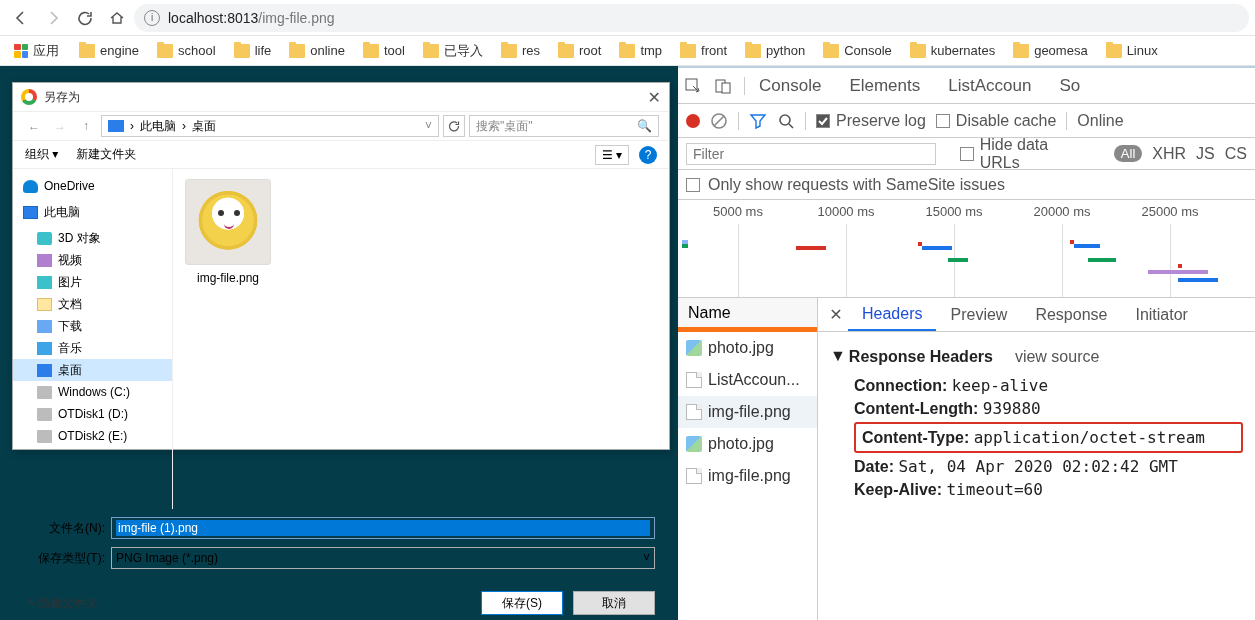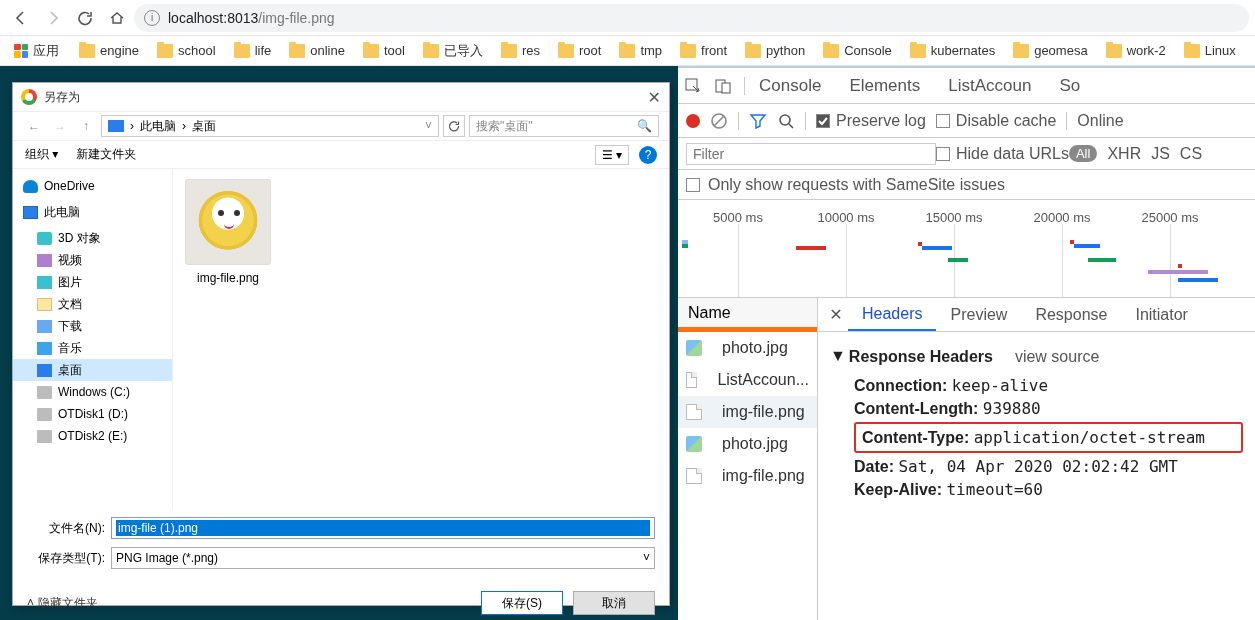--- a/index.html
+++ b/index.html
@@ -32,36 +32,36 @@
 .dtab{padding:0 14px;height:100%;display:flex;align-items:center;cursor:pointer;}
 .dtab.act{color:#1a73e8;border-bottom:2px solid #1a73e8;}
 
 
 .dtb{height:34px;display:flex;align-items:center;border-bottom:1px solid #ccc;padding:0 8px;font-size:16px;color:#555;gap:10px;}
 .rec{width:14px;height:14px;border-radius:50%;background:#d93025;}
 .sep{width:1px;height:18px;background:#ccc;}
 .chk{width:14px;height:14px;border:1px solid #888;background:#fff;display:inline-block;}
 
 
-.fbar{height:32px;display:flex;align-items:center;border-bottom:1px solid #ccc;padding:0 8px;font-size:16px;color:#555;gap:0;}
+.fbar{height:32px;display:flex;align-items:center;border-bottom:1px solid #ccc;padding:0 8px;font-size:16px;color:#555;gap:24px;}
 .finput{flex:0 0 250px;height:22px;border:1px solid #ccc;padding:0 6px;font-size:14px;color:#888;}
 .pill{background:#888;color:#fff;border-radius:10px;font-size:13px;padding:1px 7px;}
 .fbar2{height:30px;display:flex;align-items:center;border-bottom:1px solid #ccc;padding:0 8px;font-size:16px;color:#555;gap:10px;}
 
 
 .tl{height:98px;border-bottom:1px solid #ccc;position:relative;overflow:hidden;}
-.tick{position:absolute;top:10px;font-size:13px;color:#555;transform:translateX(-50%);}
+.tick{position:absolute;top:4px;font-size:13px;color:#555;transform:translateX(-50%);}
 .vline{position:absolute;top:24px;bottom:0;width:1px;background:#ddd;}
 .bar{position:absolute;height:4px;}
 
 
 .low{flex:1;display:flex;}
 .reqs{width:140px;border-right:1px solid #ccc;}
 .rhead{height:34px;display:flex;align-items:center;padding:0 10px;font-size:16px;border-bottom:5px solid #f97316;background:#f7f7f7;}
-.ritem{height:32px;display:flex;align-items:center;gap:20px;padding:0 8px;font-size:16px;color:#333;cursor:pointer;white-space:nowrap;overflow:hidden;}
+.ritem{height:32px;display:flex;align-items:center;gap:6px;padding:0 8px;font-size:16px;color:#333;cursor:pointer;white-space:nowrap;overflow:hidden;}
 .ritem.sel{background:#eef3f8;}
 .ritem .ic{width:16px;height:16px;display:inline-block;}
 .fico{background:#fff;border:1px solid #bbb;position:relative;}
 .fico:before{content:"";position:absolute;right:-1px;top:-1px;width:5px;height:5px;background:#eee;border-left:1px solid #bbb;border-bottom:1px solid #bbb;}
 .imgico{background:linear-gradient(135deg,#7cc0f0 50%,#9fd89a 50%);border-radius:2px;}
 
 
 .det{flex:1;}
 .det .tabs{height:34px;display:flex;align-items:center;font-size:16px;color:#555;border-bottom:1px solid #ccc;padding-left:6px;}
 .det .tabs .x{width:24px;text-align:center;cursor:pointer;}
@@ -70,21 +70,21 @@
 .det .body{padding:10px 12px;font-size:16px;color:#222;}
 .det .sect{font-weight:bold;margin:6px 0 10px;}
 .det .sect .tri{display:inline-block;transform:translateY(-1px);margin-right:3px;}
 .det .src{font-weight:normal;color:#555;margin-left:22px;}
 .det .kv{margin:4px 0 4px 24px;font-family:inherit;}
 .det .kv b{font-weight:bold;}
 .det .kv .v{font-family:Consolas,monospace;}
 .hl{border:2px solid #d93025;border-radius:3px;padding:4px 6px;margin:2px 0 2px 16px;}
 
 
-.dlg{position:absolute;left:12px;top:16px;width:658px;height:524px;background:#fff;border:1px solid #aaa;box-shadow:2px 2px 8px rgba(0,0,0,.25);}
+.dlg{position:absolute;left:12px;top:16px;width:658px;height:368px;background:#fff;border:1px solid #aaa;box-shadow:2px 2px 8px rgba(0,0,0,.25);}
 .dlg .tbar{height:28px;display:flex;align-items:center;padding:0 8px;font-size:12px;color:#333;}
 .dlg .tbar .chrome{width:16px;height:16px;border-radius:50%;background:conic-gradient(#ea4335 0 33%,#34a853 33% 66%,#fbbc05 66% 100%);position:relative;margin-right:7px;}
 .dlg .tbar .chrome:after{content:"";position:absolute;inset:4px;border-radius:50%;background:#fff;}
 .dlg .tbar .close{margin-left:auto;font-size:16px;cursor:pointer;color:#555;}
 .dlg .navrow{height:30px;display:flex;align-items:center;padding:0 10px;gap:4px;font-size:12px;border-top:1px solid #eee;border-bottom:1px solid #eee;}
 .dlg .navrow .nbtn{width:22px;text-align:center;color:#888;}
 .dlg .navrow .crumb{flex:1;display:flex;align-items:center;gap:6px;border:1px solid #ccc;height:22px;padding:0 6px;}
 .dlg .navrow .crumb .pc{width:16px;height:12px;background:#2b7de9;display:inline-block;}
 .dlg .navrow .refresh{width:22px;height:22px;border:1px solid #ccc;display:flex;align-items:center;justify-content:center;}
 .dlg .navrow .search{width:190px;height:22px;border:1px solid #ccc;display:flex;align-items:center;padding:0 6px;color:#888;justify-content:space-between;}
@@ -216,24 +216,20 @@
         <span class="fold"></span>
         <span>Console</span>
       </div>
       <div class="bmi">
         <span class="fold"></span>
         <span>kubernates</span>
       </div>
       <div class="bmi">
         <span class="fold"></span>
         <span>geomesa</span>
-      </div>
-      <div class="bmi">
-        <span class="fold"></span>
-        <span>work-2</span>
       </div>
       <div class="bmi">
         <span class="fold"></span>
         <span>Linux</span>
       </div>
     </div>
 </div>
 
 <div class="main">
   <div class="stage">

